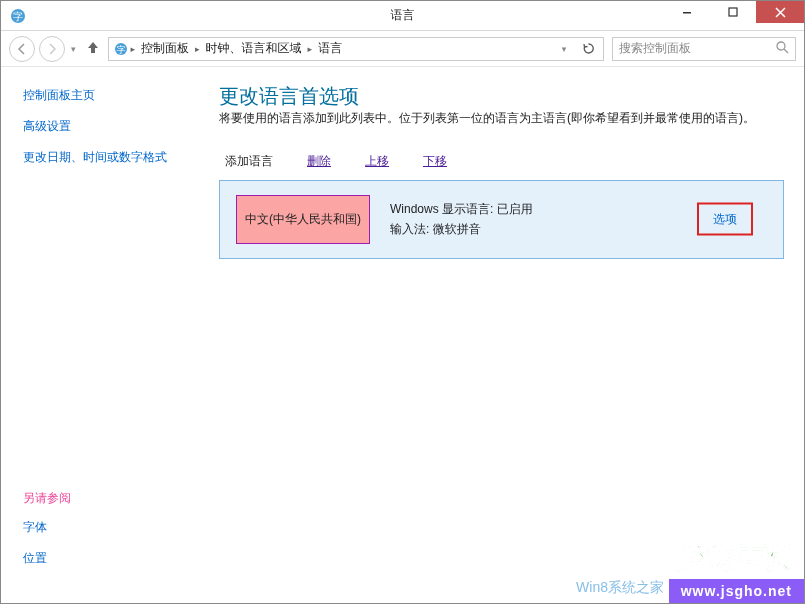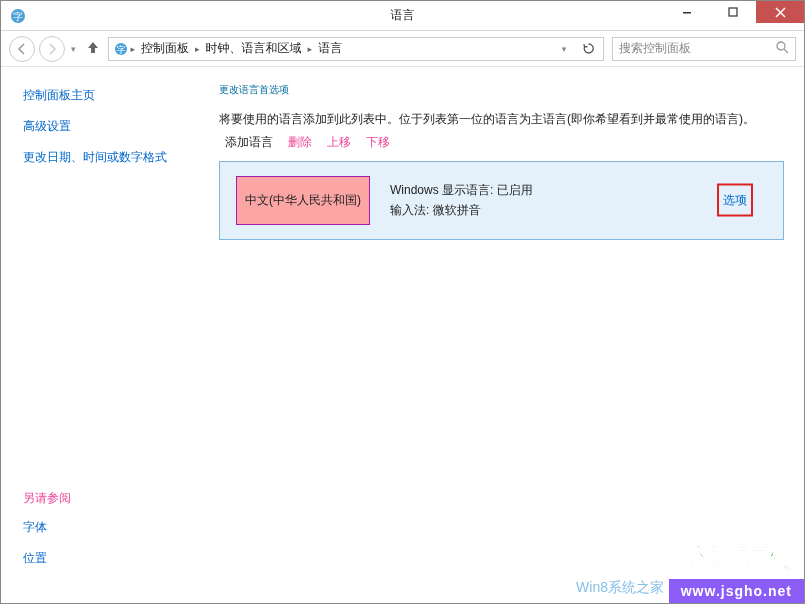--- a/index.html
+++ b/index.html
@@ -28,32 +28,32 @@
 .search-box .sicon { margin-left: auto; color: #888; }
 
 
 .main { display: flex; height: calc(100% - 30px - 36px); }
 .sidebar { width: 210px; padding: 20px 22px; border-right: none; position: relative; }
 .sidebar .link { color: #0066cc; margin-bottom: 14px; cursor: pointer; font-size: 12px; }
 .sidebar .seealso { position: absolute; bottom: 22px; left: 22px; }
 .sidebar .seealso .seealso-title { color: #ec4899; margin-bottom: 12px; }
 
 .content { flex: 1; padding: 16px 20px 16px 8px; }
-.heading { color: #006e9e; font-size: 10px; margin-bottom: 14px; font-weight: normal; }
-.desc { color: #222; font-size: 12px; }
-.toolbar { display: flex; gap: 15px; padding: 6px 6px 10px 6px; }
+.heading { color: #006e9e; font-size: 20px; font-weight: normal; }
+.desc { color: #222; font-size: 12px; margin-bottom: 20px; }
+.toolbar { display: flex; gap: 34px; padding: 6px 6px 10px 6px; }
 .toolbar .tbtn { color: #222; font-size: 12px; }
-.toolbar .tbtn.disabled { color: #ec4899; }
+.toolbar .tbtn.disabled { color: #4c1d95; text-decoration: underline; }
 
 .lang-row { border: 1px solid #7fb7e0; background: #e4f1fb; display: flex; align-items: stretch; padding: 14px 16px; gap: 12px; position: relative; }
 .lang-name { width: 134px; padding: 10px 8px; border: 1px solid #a21caf; background: #fca5a5; display: flex; align-items: center; color: #222; font-size: 12px; line-height: 1.5; }
 .lang-details { flex: 1; padding: 4px 8px; color: #222; font-size: 12px; line-height: 1.7; }
 .lang-opt { position: absolute; right: 30px; top: 50%; transform: translateY(-50%); }
 .lang-opt a { color: #0066cc; text-decoration: none; font-size: 12px; }
-.opt-highlight { border: 2px solid #d22; padding: 6px 4px; }
+.opt-highlight { border: 2px solid #d22; padding: 6px 14px; }
 
 
 .wm1 { position: absolute; right: 12px; bottom: 26px; font-size: 28px; font-weight: bold; color: #3fa837; font-style: italic; letter-spacing: 1px; }
 .wm1 .stroke { -webkit-text-stroke: 1px #fff; }
 .wm2 { position: absolute; right: 0; bottom: 0; background: #8b5cf6; color: #fff; padding: 4px 12px; font-size: 14px; font-weight: bold; letter-spacing: 1px; }
 .wm3 { position: absolute; right: 140px; bottom: 6px; color: #86bfe8; font-size: 14px; }
 </style>
 </head>
 <body>
 

